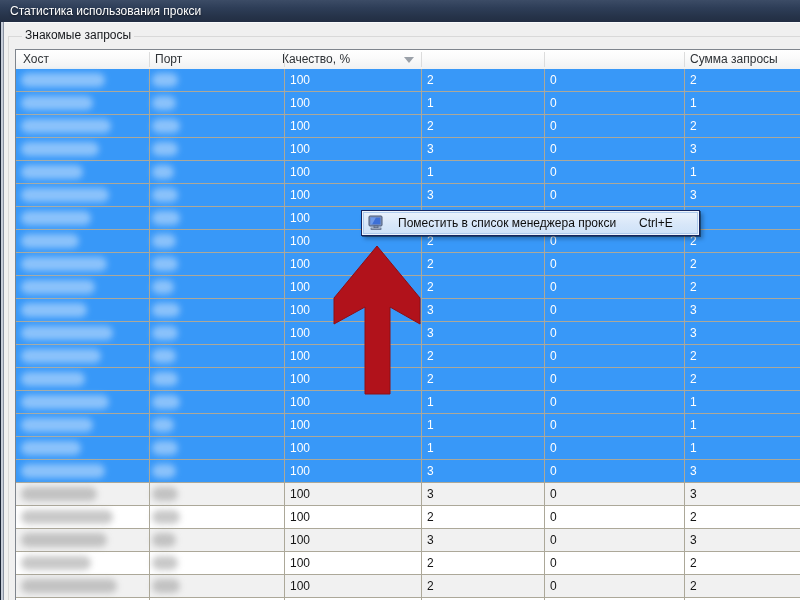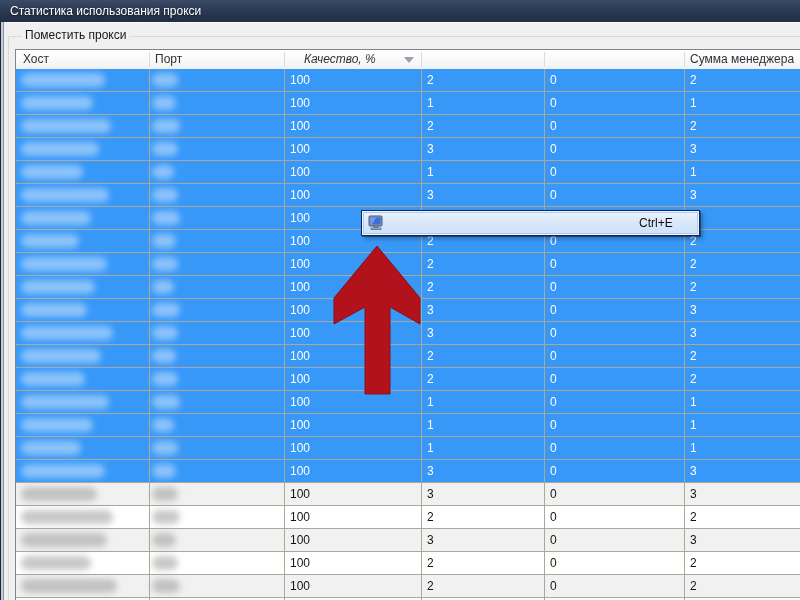--- a/index.html
+++ b/index.html
@@ -101,35 +101,35 @@
 <div class="window">
 
   <div class="titlebar">
     <span class="title-text">Статистика использования прокси</span>
   </div>
   <div class="titlebar-underline"></div>
   <div class="frame-left"></div>
 
   <div class="client"></div>
 
-  <div class="groupbox-label">Поместить прокси</div>
+  <div class="groupbox-label">Знакомые запросы</div>
   <div class="gb-top"></div>
   <div class="gb-left"></div>
 
   <div class="grid">
     <div class="grid-header">
         <div class="hcell" style="left: 7px; width: 126px;">Хост</div>
         <div class="hcell" style="left: 139px; width: 129px;">Порт</div>
         <div class="hsep" style="left: 133px;"></div>
-        <div class="hcell" style="left: 288px; width: 131px; font-style: italic;">Качество, %</div>
+        <div class="hcell" style="left: 266px; width: 131px;">Качество, %</div>
         <div class="hsep" style="left: 268px;"></div>
         <div class="sort-glyph" style="left: 388px;"></div>
         <div class="hsep" style="left: 405px;"></div>
         <div class="hsep" style="left: 528px;"></div>
-        <div class="hcell" style="left: 674px; width: 111px;">Сумма менеджера</div>
+        <div class="hcell" style="left: 674px; width: 111px;">Сумма запросы</div>
         <div class="hsep" style="left: 668px;"></div>
       </div>
     <div class="grid-body">
         <div class="vline" style="left: 133px;"></div>
         <div class="vline" style="left: 268px;"></div>
         <div class="vline" style="left: 405px;"></div>
         <div class="vline" style="left: 528px;"></div>
         <div class="vline" style="left: 668px;"></div>
         <div class="grid-row selected" style="top: 0px;">
           <div class="pill" style="left: 5px; width: 84px;"></div>
@@ -326,20 +326,21 @@
 
   <div class="context-menu">
     <div class="menu-item">
       <svg class="mi-icon" viewBox="0 0 16 16">
         <rect x="1" y="1" width="13" height="10" rx="1" fill="#8a9ab8" stroke="#49597a" stroke-width="1"></rect>
         <rect x="2.5" y="2.5" width="10" height="7" fill="#3d6fd6"></rect>
         <path d="M2.5 2.5 L8 2.5 L4 9.5 L2.5 9.5 Z" fill="#6f9ae8"></path>
         <rect x="6" y="11" width="4" height="2" fill="#9aa7bd" stroke="#49597a" stroke-width="0.7"></rect>
         <rect x="3" y="13" width="10" height="1.6" fill="#c2cbda" stroke="#49597a" stroke-width="0.7"></rect>
       </svg>
+      <span class="mi-label">Поместить в список менеджера прокси</span>
       <span class="mi-shortcut">Ctrl+E</span>
     </div>
   </div>
 
   <svg class="arrow-overlay" viewBox="0 0 800 600">
     <polygon points="377,246 420,298 420,324 390,307 390,394 365,394 365,307 334,324 334,298" fill="#b1121b" stroke="#8d0e15" stroke-width="1"></polygon>
   </svg>
 
 </div>
 

